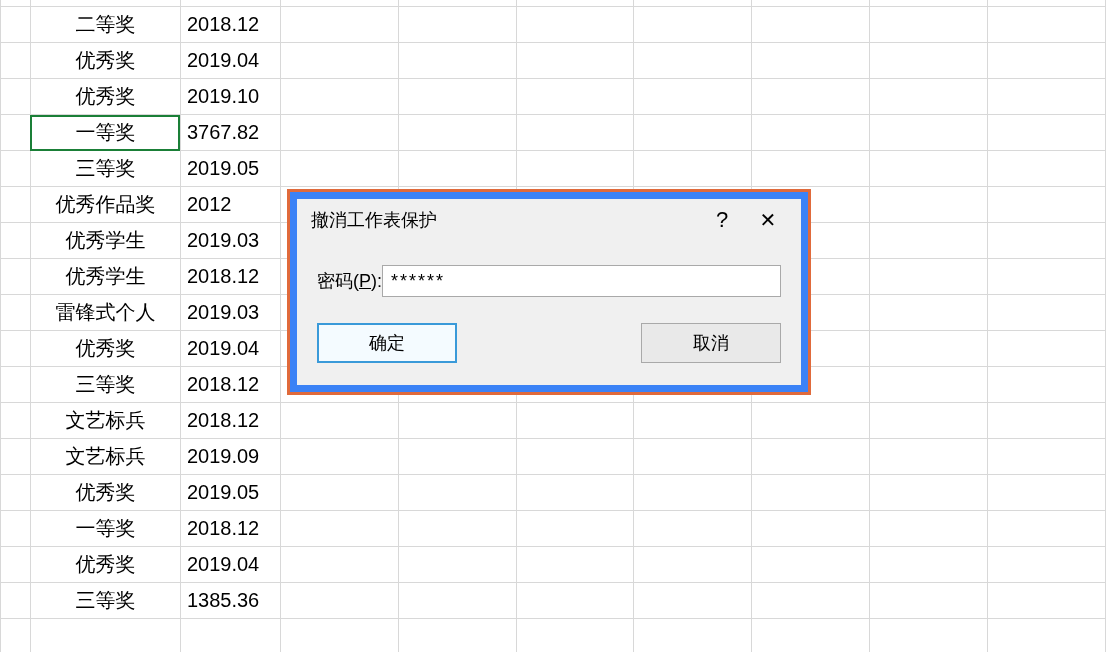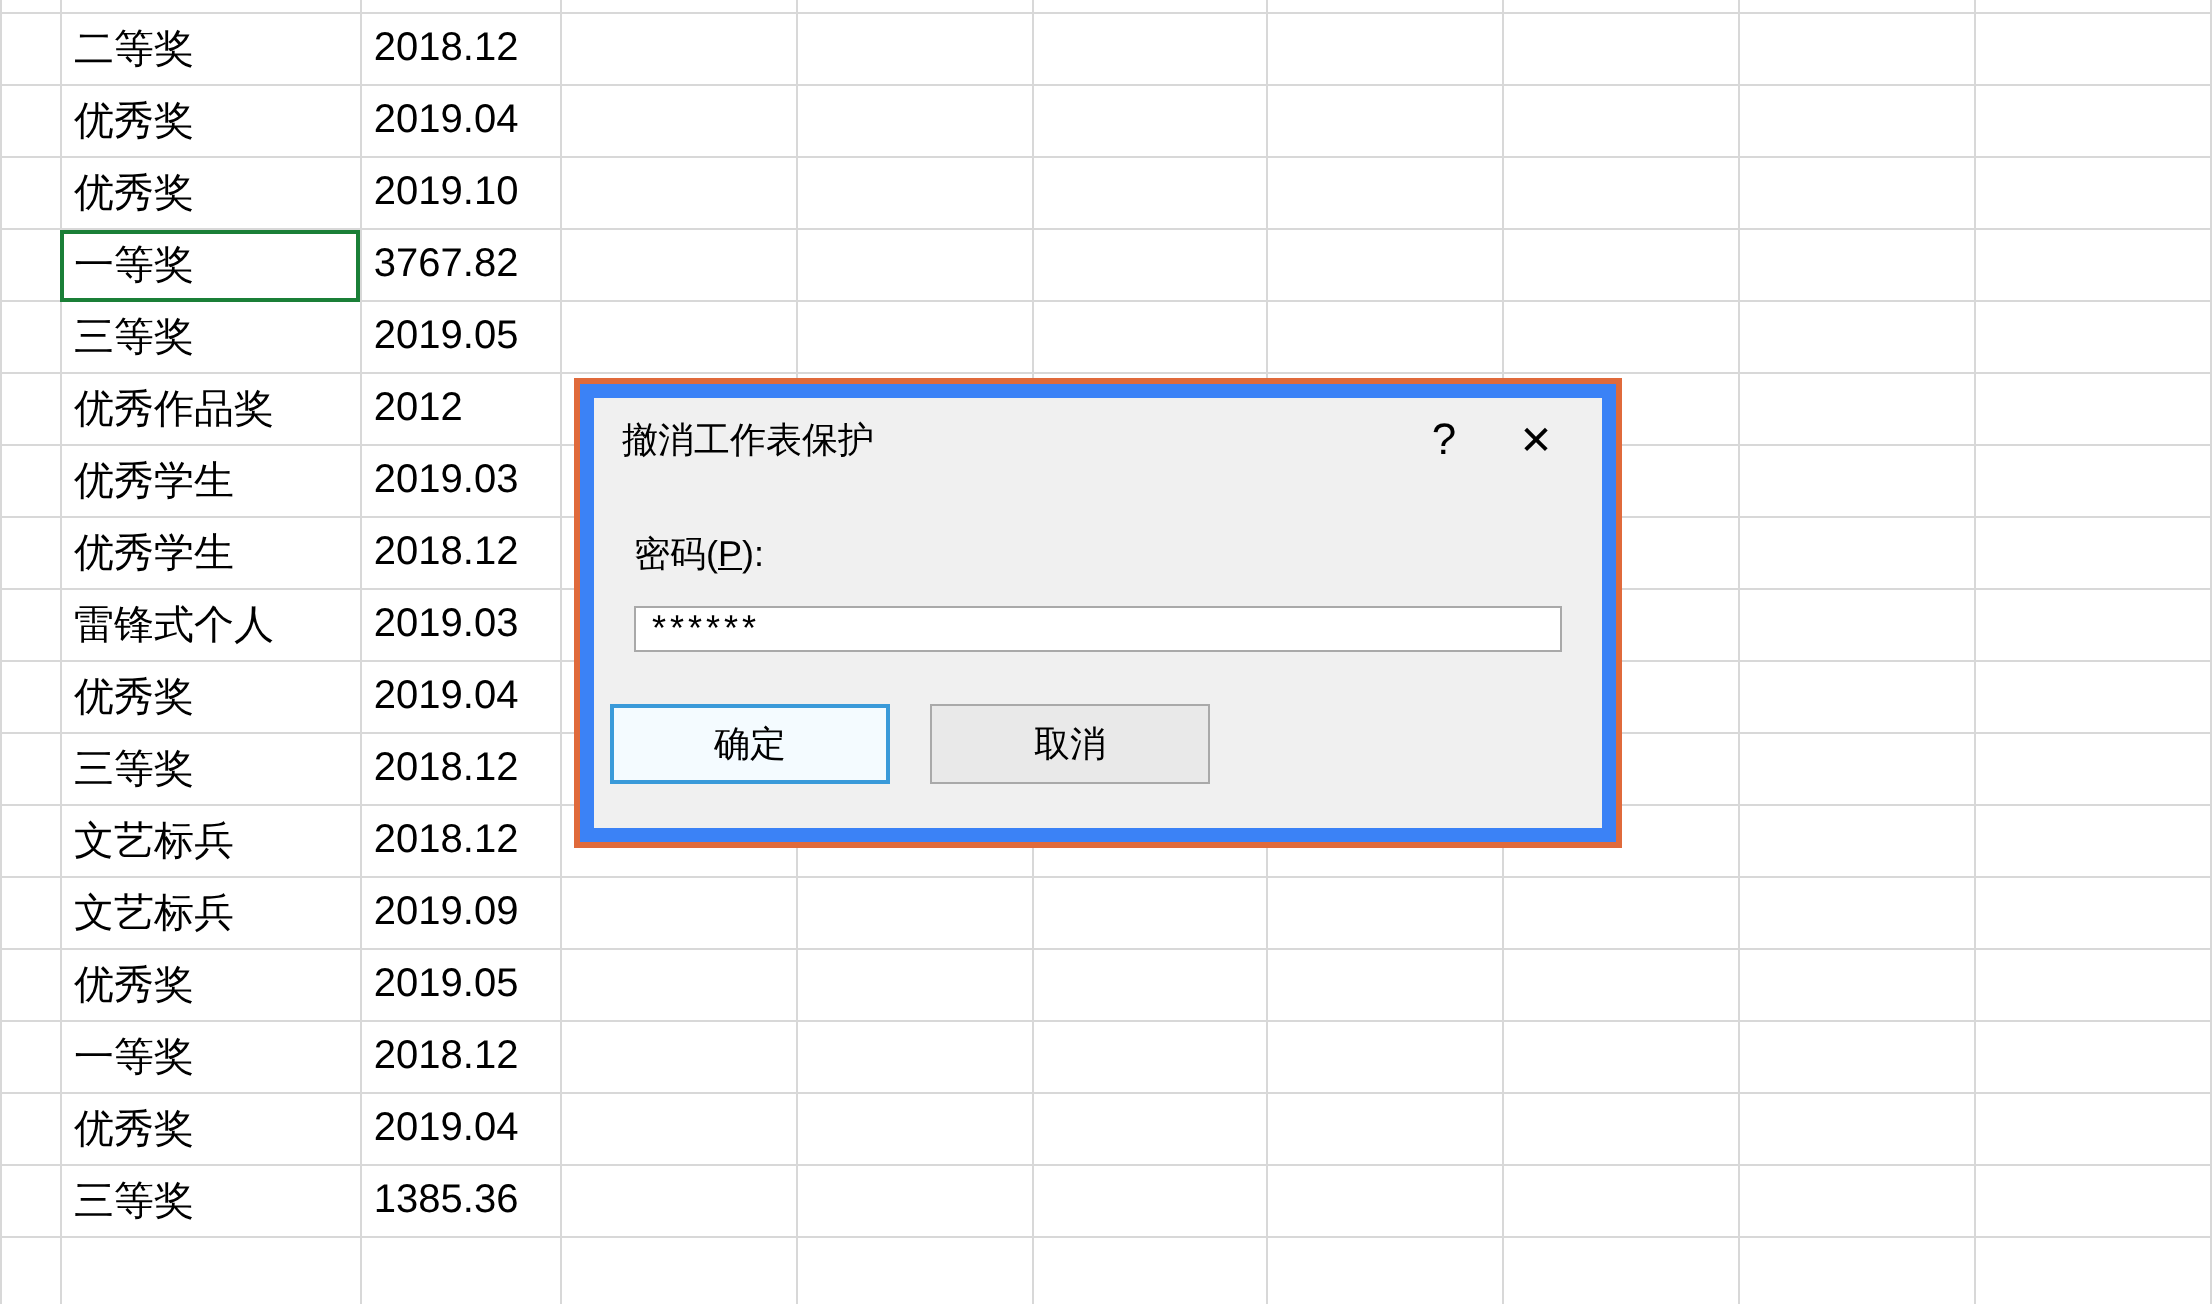--- a/index.html
+++ b/index.html
@@ -24,21 +24,21 @@
   .grid td {
     border: 1px solid #d8d8d8;
     height: 36px;
     padding: 0 6px;
     font-size: 20px;
     color: #000;
     vertical-align: middle;
     white-space: nowrap;
   }
   .col-a { width: 30px; }
-  .col-b { width: 150px; }
+  .col-b { width: 150px; text-align: center; }
   .col-c { width: 100px; }
   .col-rest { width: 118px; }
 
   
   .sel {
     outline: 2px solid #1a7f37;
     outline-offset: -2px;
     position: relative;
   }
 
@@ -70,41 +70,40 @@
     justify-content: center;
     font-size: 22px;
     cursor: pointer;
     user-select: none;
   }
   .dlg-title .close { font-size: 20px; }
 
   .dlg-body {
     padding: 24px 20px 10px 20px;
     display: flex;
-    gap: 14px;
+    align-items: center;
     font-size: 18px;
-    flex-direction: column;
   }
   .dlg-body label .u { text-decoration: underline; }
   .dlg-body input {
     flex: 1;
     height: 32px;
     border: 1px solid #a9a9a9;
     font-size: 18px;
     padding: 0 8px;
     font-family: inherit;
     letter-spacing: 2px;
     background: #fff;
   }
 
   .dlg-footer {
     display: flex;
-    justify-content: flex-start;
+    justify-content: space-between;
     gap: 20px;
-    padding: 16px 20px 22px 8px;
+    padding: 16px 20px 22px 20px;
   }
   .dlg-footer button {
     width: 140px;
     height: 40px;
     font-size: 18px;
     border: 1px solid #a9a9a9;
     background: #e9e9e9;
     cursor: pointer;
     font-family: inherit;
   }

